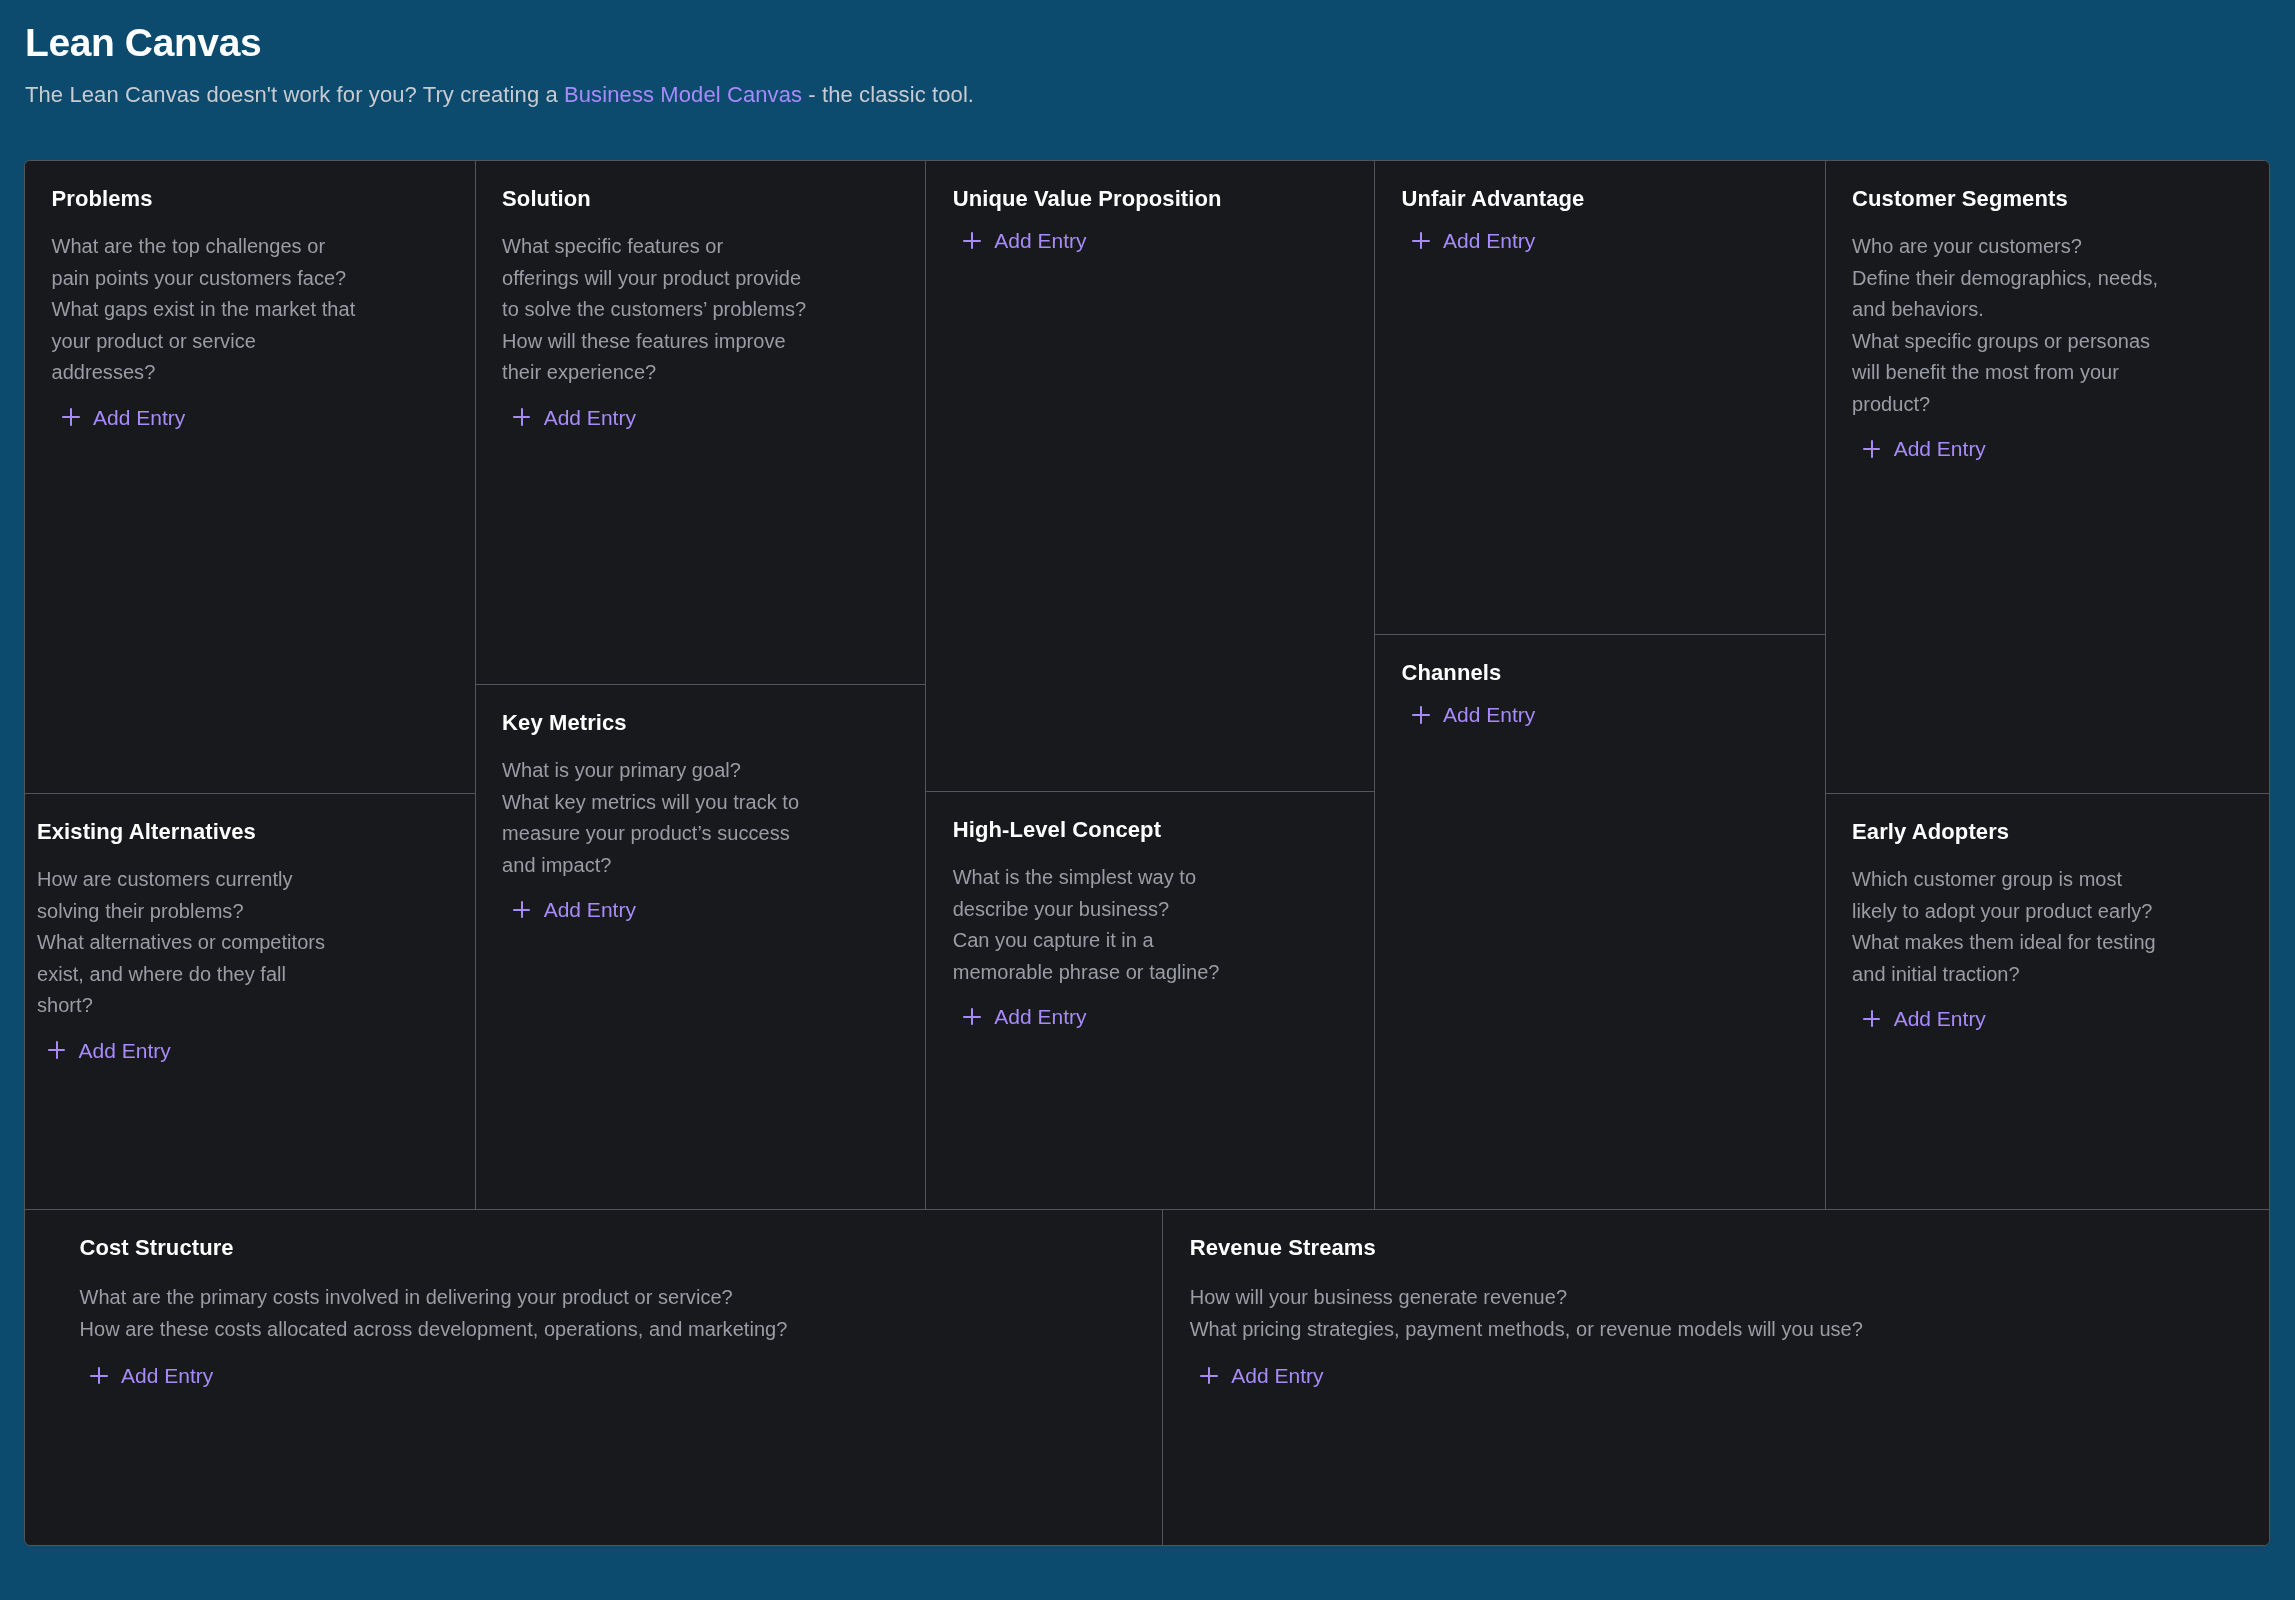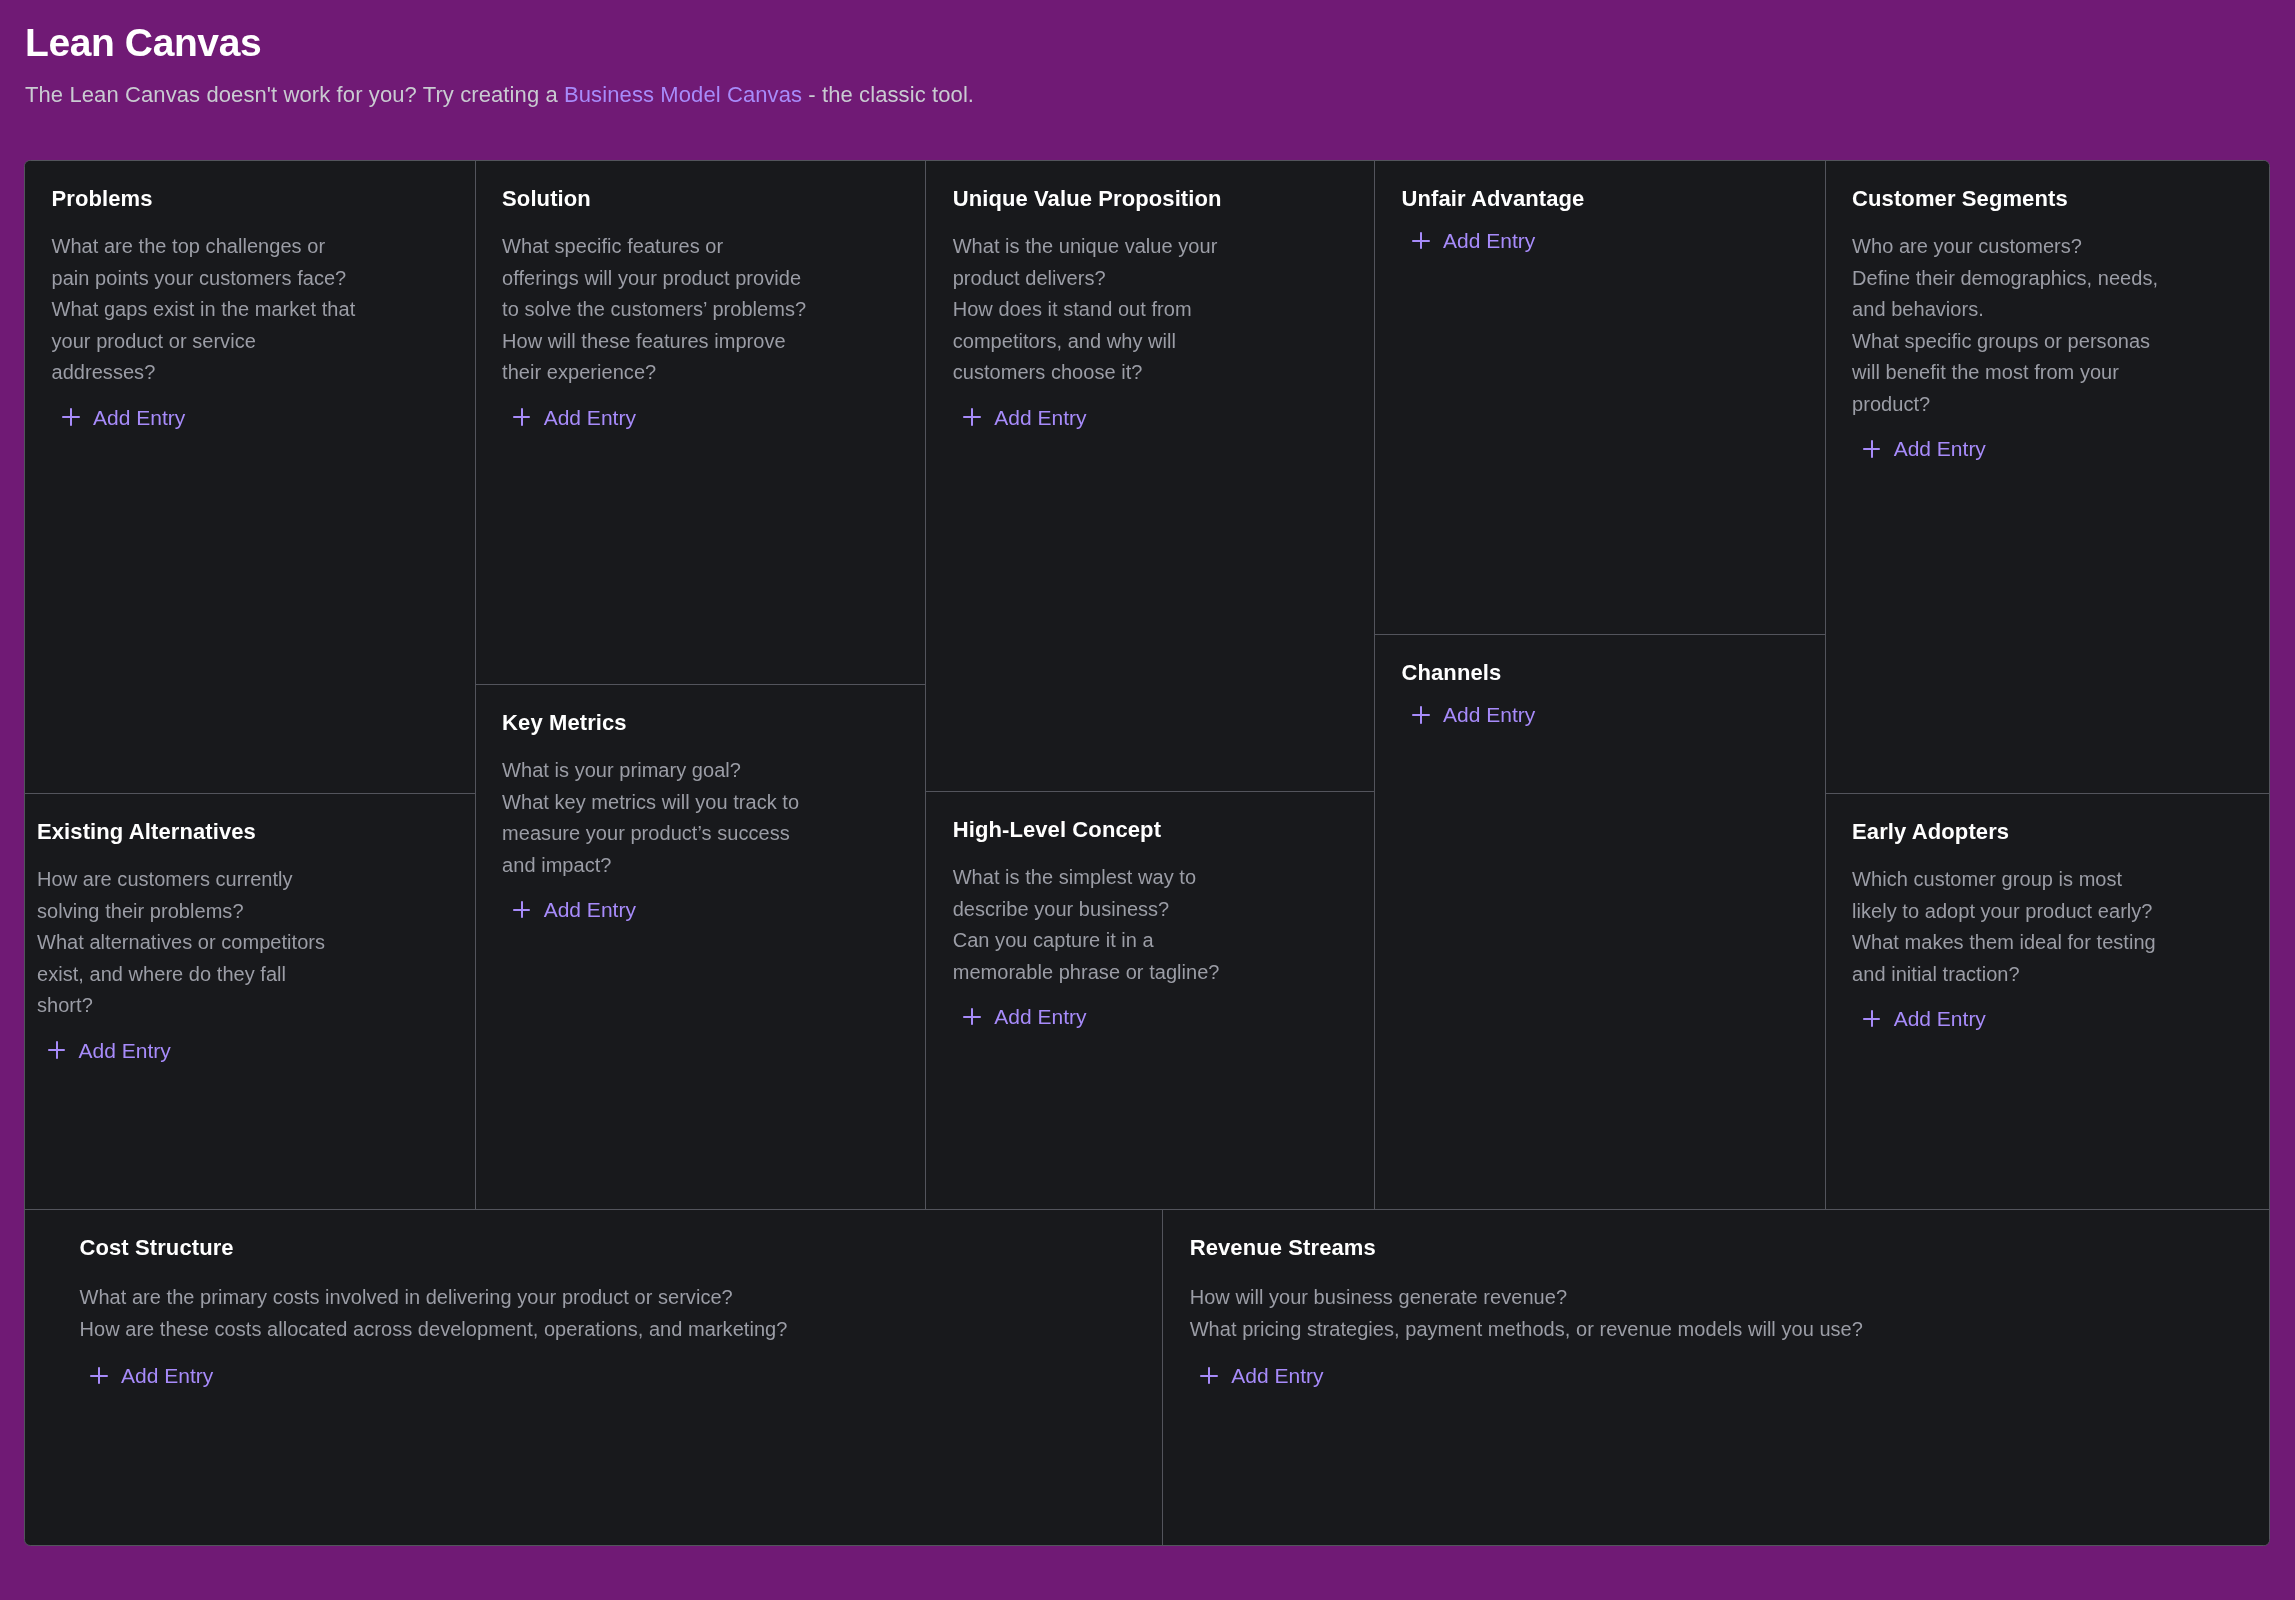--- a/index.html
+++ b/index.html
@@ -8,21 +8,21 @@
     width: 2295px;
     height: 1600px;
     background: #080809;
     font-family: "Liberation Sans", sans-serif;
     overflow: hidden;
   }
 
   .page {
     width: 2295px;
     height: 1600px;
-    background: #701a75;
+    background: #0c4a6e;
     position: relative;
     padding: 0;
   }
 
   
   .header { padding: 19.5px 0 0 25px; }
 
   .page-title {
     font-size: 39px;
     font-weight: 700;
@@ -254,27 +254,20 @@
           <button class="add-entry">
             <span class="plus-icon"></span>
             <span>Add Entry</span>
           </button>
         </div>
       </div>
 
       <div class="col col-3">
         <div class="cell h-uvp">
           <div class="cell-title">Unique Value Proposition</div>
-          <div class="cell-desc">
-            <span class="l">What is the unique value your</span>
-            <span class="l">product delivers?</span>
-            <span class="l">How does it stand out from</span>
-            <span class="l">competitors, and why will</span>
-            <span class="l">customers choose it?</span>
-          </div>
           <button class="add-entry">
             <span class="plus-icon"></span>
             <span>Add Entry</span>
           </button>
         </div>
 
         <div class="cell h-hlc divided">
           <div class="cell-title">High-Level Concept</div>
           <div class="cell-desc">
             <span class="l">What is the simplest way to</span>

